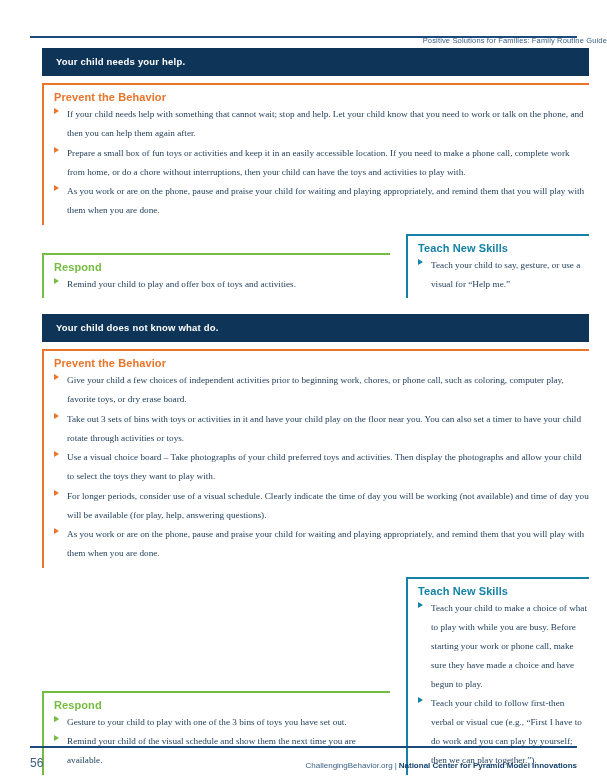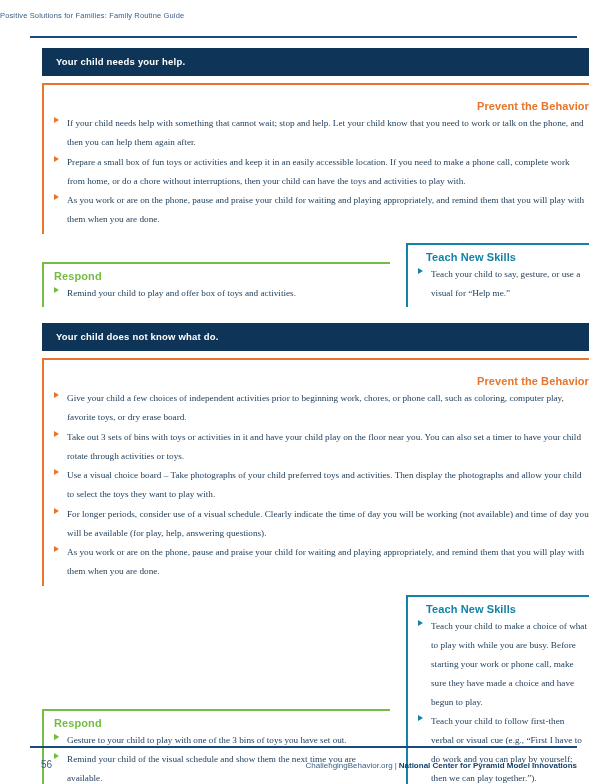--- a/index.html
+++ b/index.html
@@ -18,24 +18,24 @@
   .page {
     width: 607px;
     height: 784px;
     position: relative;
     box-sizing: border-box;
   }
 
   
   .running-head {
     position: absolute;
-    top: 11px;
+    top: 36px;
     left: 0;
     width: 607px;
-    text-align: left;
+    text-align: right;
     font-family: "Liberation Sans", sans-serif;
     font-size: 7.5px;
     letter-spacing: 0.15px;
     color: #3a5f86;
   }
   .head-rule {
     position: absolute;
     top: 36px;
     left: 30px;
     width: 547px;
@@ -70,23 +70,22 @@
     border-left: 2.2px solid #e8752a;
     margin-top: 7px;
     padding: 4px 0 4px 10px;
     box-sizing: border-box;
   }
   .prevent-title {
     font-family: "Liberation Sans", sans-serif;
     font-weight: bold;
     font-size: 11px;
     color: #e8752a;
-    margin: 11px 0 2px 0;
+    margin: 2px 0 2px 0;
     letter-spacing: 0.1px;
-    text-align: right;
   }
 
   
   ul.bl {
     list-style: none;
     margin: 0;
     padding: 0;
   }
   ul.bl li {
     position: relative;
@@ -131,21 +130,21 @@
     box-sizing: border-box;
   }
   .sub-title {
     font-family: "Liberation Sans", sans-serif;
     font-weight: bold;
     font-size: 11px;
     margin: 2px 0 2px 0;
     letter-spacing: 0.1px;
   }
   .sub-title.green { color: #76bc43; }
-  .sub-title.teal  { color: #1382a6; margin-left: 8px; }
+  .sub-title.teal  { color: #1382a6; }
 
   .section-gap { height: 16px; }
 
   
   .footer-rule {
     position: absolute;
     left: 30px;
     bottom: 36px;
     width: 547px;
     height: 2px;
@@ -155,23 +154,23 @@
     position: absolute;
     left: 30px;
     bottom: 14px;
     width: 547px;
     font-family: "Liberation Sans", sans-serif;
     font-size: 8px;
     color: #3a5f86;
   }
   .folio {
     position: absolute;
-    left: 11px;
+    left: 0;
     bottom: 0;
-    font-size: 10px;
+    font-size: 12px;
     color: #3a5f86;
   }
   .footer-center {
     position: absolute;
     right: 0;
     bottom: 0;
     text-align: right;
     white-space: nowrap;
   }
   .footer-center .org { color: #3a5f86; }

